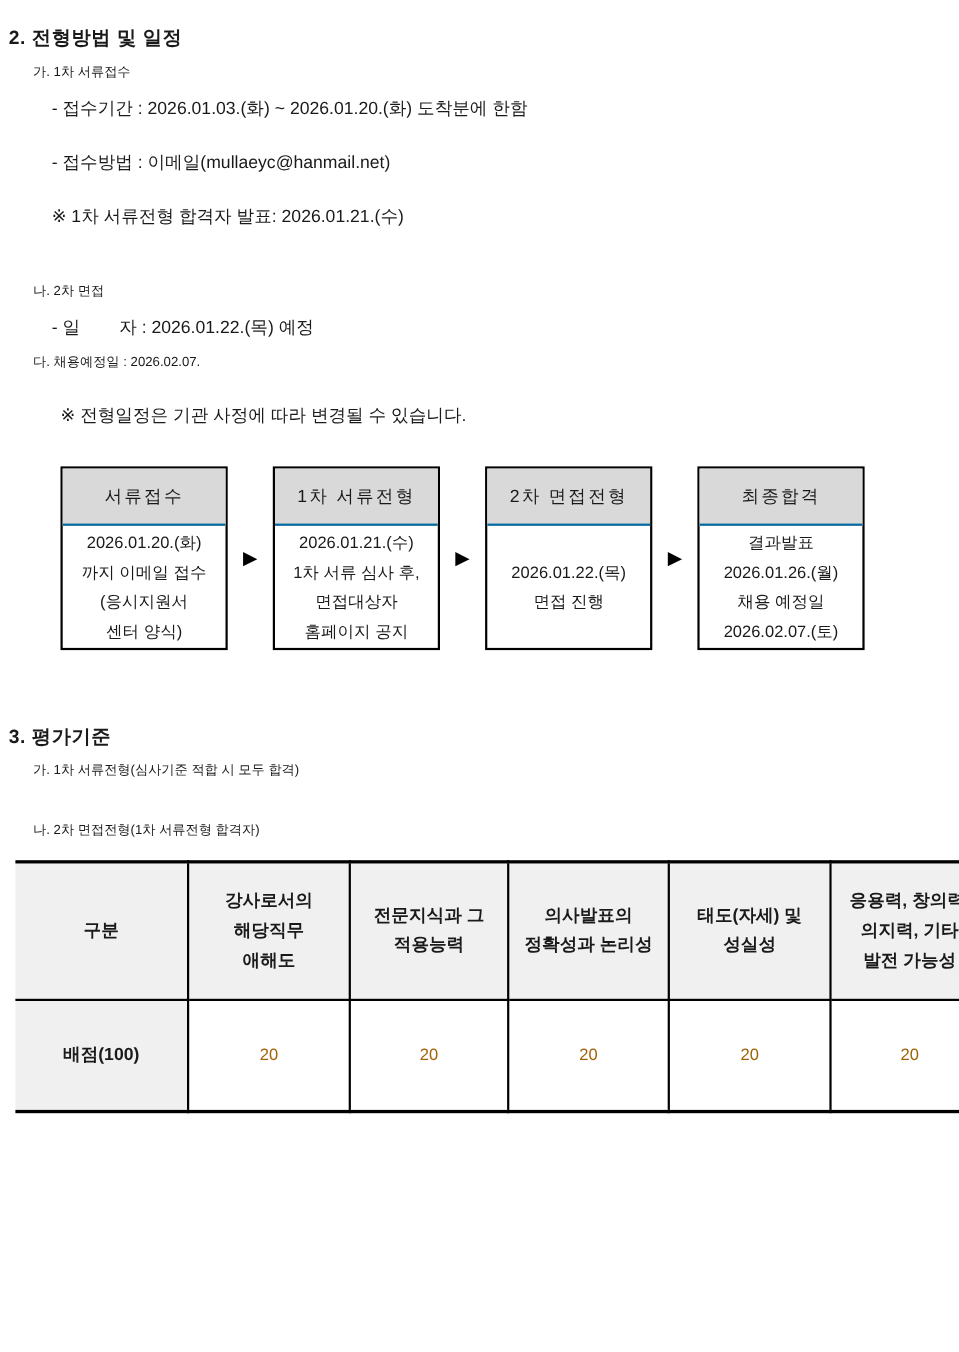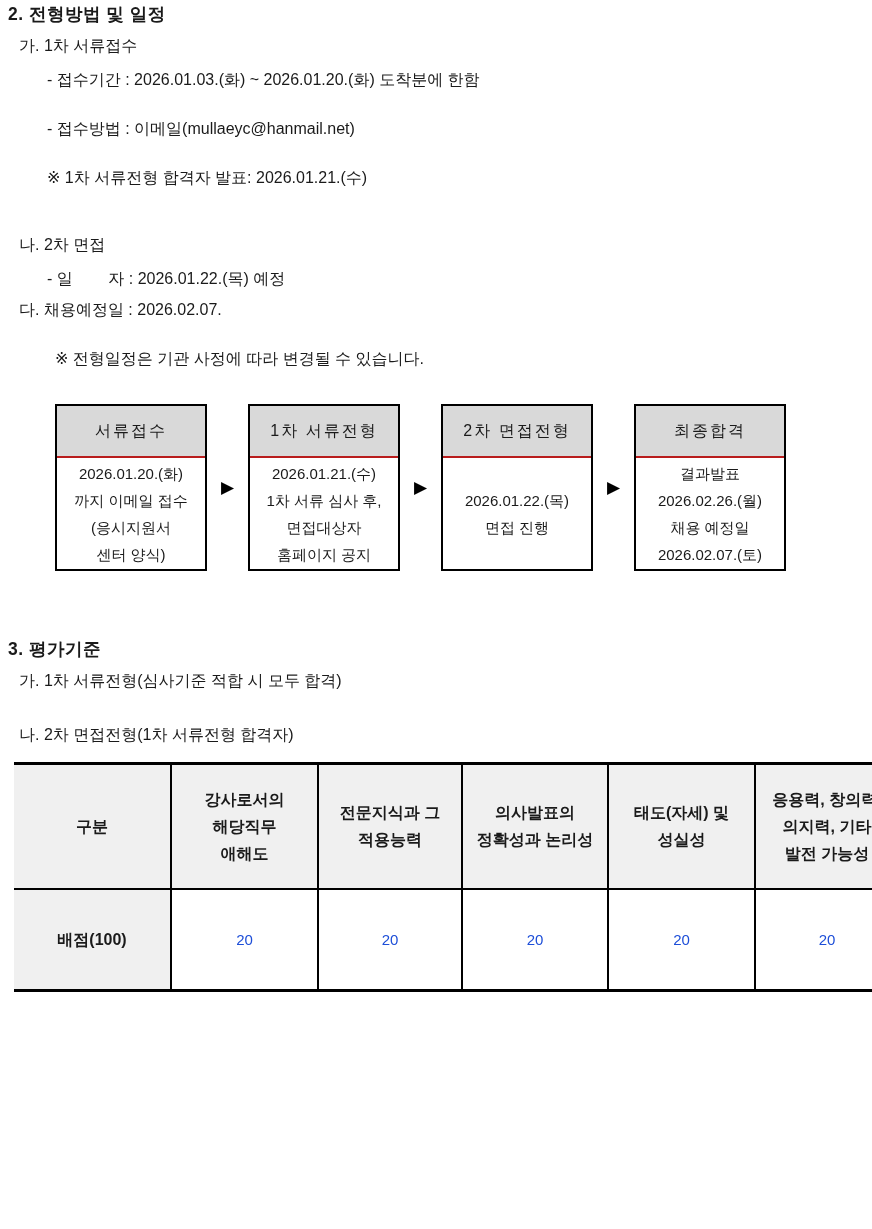--- a/index.html
+++ b/index.html
@@ -5,36 +5,36 @@
   html,body{margin:0;padding:0;background:#ffffff;}
   body{
     width:872px;height:1229px;
     font-family:"Liberation Sans","DejaVu Sans",sans-serif;
     color:#1a1a1a;
   }
   .page{position:relative;width:872px;height:1229px;overflow:hidden;background:#fff;}
 
   
   .h-main{font-size:17.5px;font-weight:700;margin-left:8px;letter-spacing:.5px;line-height:20px;}
-  .h-main.first{padding-top:4px;}
-  .sub-title{font-size:16px;margin-left:19px;margin-top:12px;line-height:19px;white-space:pre;}
+  .h-main.first{padding-top:24px;}
+  .sub-title{font-size:12px;margin-left:30px;margin-top:12px;line-height:19px;white-space:pre;}
   .detail{font-size:16px;margin-left:47px;margin-top:30px;line-height:19px;white-space:pre;}
   .detail.first-of-group{margin-top:15px;}
   .note-deep{margin-left:55px;}
   .gap-before-b{margin-top:48px;}
   .sec3-head{margin-top:68px;}
 
   
   .flow{
     display:flex;flex-direction:row;align-items:flex-start;
     margin-left:55px;margin-top:36px;width:742px;
   }
   .flow-box{width:148px;border:2px solid #000;background:#fff;flex:0 0 auto;}
   .flow-head{
-    height:50px;background:#d9d9d9;border-bottom:2px solid #b91c1c;
+    height:50px;background:#d9d9d9;border-bottom:2px solid #0369a1;
     display:flex;align-items:center;justify-content:center;
     font-size:16px;letter-spacing:2px;
   }
   .flow-body{
     height:111px;display:flex;align-items:center;justify-content:center;
     text-align:center;white-space:pre-line;font-size:15px;line-height:27px;
   }
   .flow-arrow{
     width:41px;height:167px;display:flex;align-items:center;justify-content:center;
     font-size:17px;color:#000;flex:0 0 auto;
@@ -61,21 +61,21 @@
   .t1 tr.body{height:113px;}
   .t2{margin-top:18px;width:826px;}
   .t2 .c1{width:148px;}
   .t2 .c2{width:137px;}
   .t2 .c3{width:134px;}
   .t2 .c4{width:136px;}
   .t2 .c5{width:137px;}
   .t2 .c6{width:134px;}
   .t2 tr.hdr{height:125px;}
   .t2 tr.body{height:102px;}
-  .t2 td.score{color:#1d4ed8;font-size:15px;}
+  .t2 td.score{color:#a16207;font-size:15px;}
   .tbl-gap{margin-top:35px;}
 </style>
 </head>
 <body>
 
 <div class="page">
 
   <div class="h-main first">2. 전형방법 및 일정</div>
 
   <div class="sub-title">가. 1차 서류접수</div>
@@ -108,21 +108,21 @@
     <div class="flow-arrow">▶</div>
     <div class="flow-box">
       <div class="flow-head">2차 면접전형</div>
       <div class="flow-body">2026.01.22.(목)
 면접 진행</div>
     </div>
     <div class="flow-arrow">▶</div>
     <div class="flow-box">
       <div class="flow-head">최종합격</div>
       <div class="flow-body">결과발표
-2026.02.26.(월)
+2026.01.26.(월)
 채용 예정일
 2026.02.07.(토)</div>
     </div>
   </div>
 
   <div class="h-main sec3-head">3. 평가기준</div>
   <div class="sub-title">가. 1차 서류전형(심사기준 적합 시 모두 합격)</div>
 
 
   <div class="sub-title tbl-gap">나. 2차 면접전형(1차 서류전형 합격자)</div>

